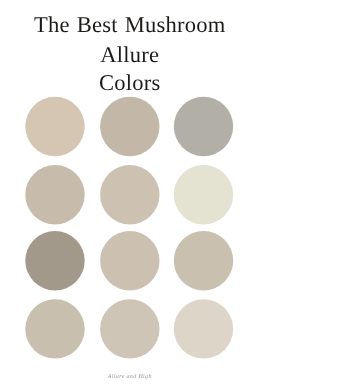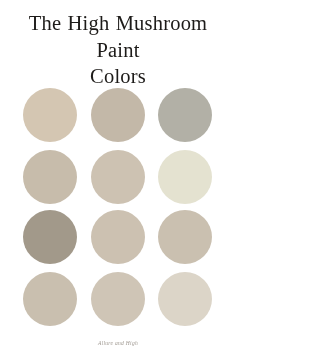--- a/index.html
+++ b/index.html
@@ -90,21 +90,21 @@
     color: #8d857c;
     opacity: 0.85;
   }
 </style>
 </head>
 <body>
 
 <div id="pin" style="background-color: rgb(255, 255, 255);">
 
   <div class="title-block">
-    <div class="title-text" style="color: rgb(29, 27, 25);">The High Mushroom Paint</div>
+    <div class="title-text" style="color: rgb(29, 27, 25);">The Best Mushroom Allure</div>
     <div class="title-text" style="color: rgb(29, 27, 25); font-family: Liberation Serif, serif;">Colors</div>
   </div>
 
   <div class="swatch-grid">
 
     <div class="swatch-row r0">
       <div class="swatch c0" style="background-color: rgb(212, 198, 178);"></div>
       <div class="swatch c1" style="background-color: rgb(195, 184, 168);"></div>
       <div class="swatch c2" style="background-color: rgb(178, 176, 166);"></div>
     </div>

